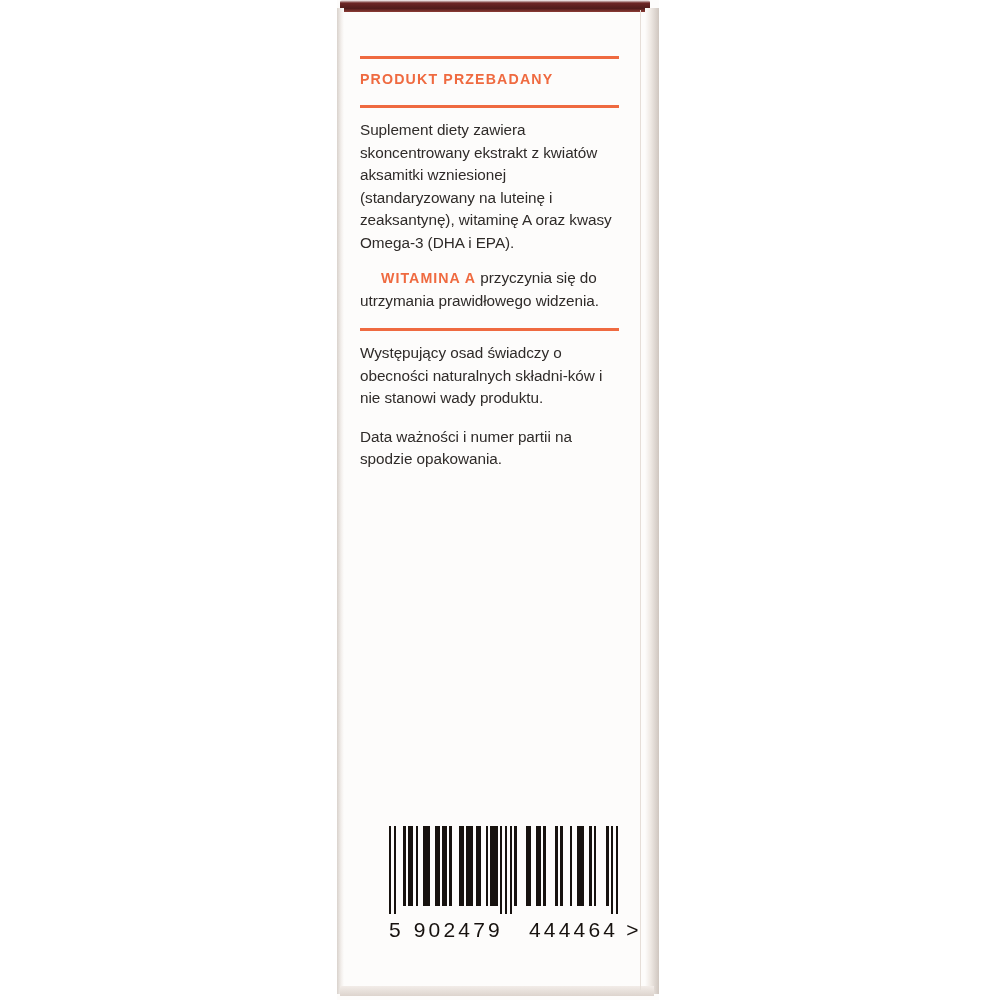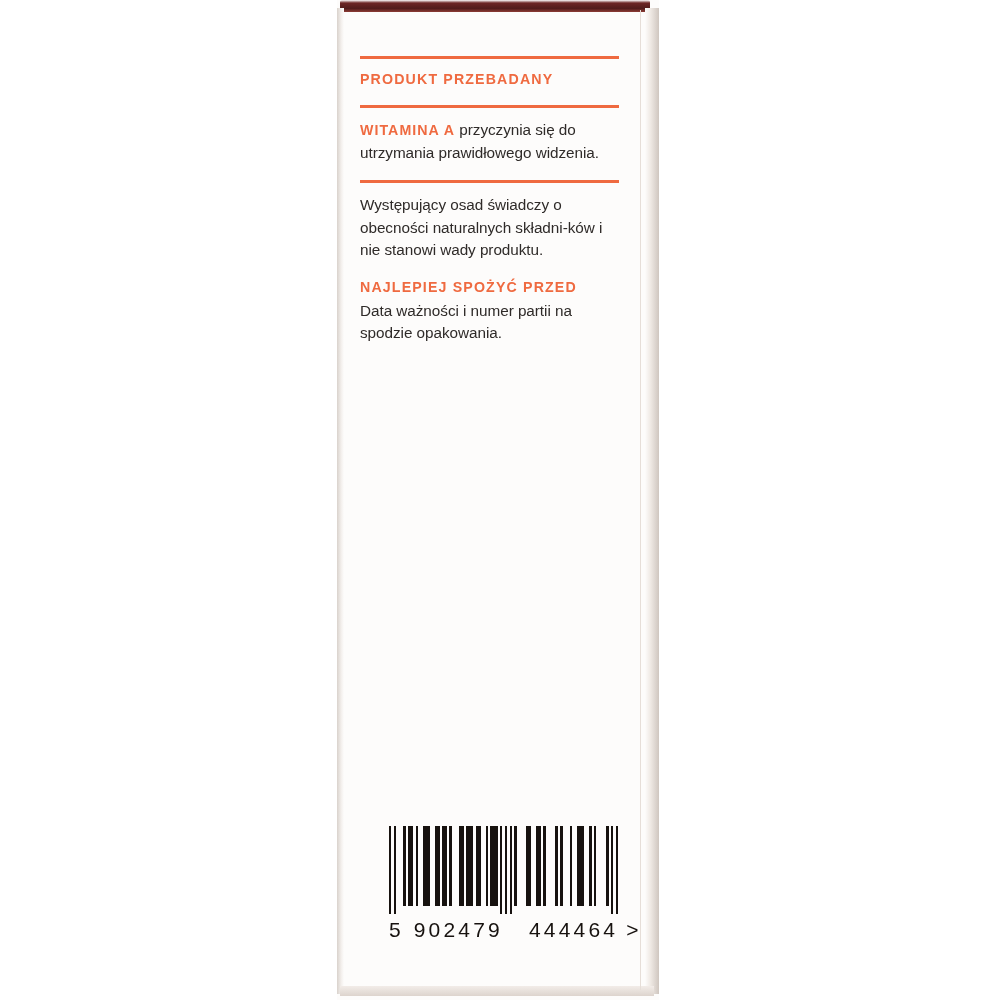--- a/index.html
+++ b/index.html
@@ -110,20 +110,21 @@
     margin: 0 0 0 0;
     letter-spacing: -0.05px;
   }
   .para + .para { margin-top: 13px; }
 
   .inline-head {
     color: #ef6a40;
     font-weight: bold;
     letter-spacing: 1.05px;
     font-size: 14.2px;
+    margin-left: 21px;
   }
 
   .block { margin-bottom: 16px; }
 
   
   .barcode-wrap {
     position: absolute;
     left: 389px;
     top: 826px;
     width: 230px;
@@ -176,30 +177,30 @@
 
   <div class="content">
 
     <div class="block">
       <div class="rule"></div>
       <div class="heading">PRODUKT PRZEBADANY</div>
     </div>
 
     <div class="block">
       <div class="rule"></div>
+      <p class="para">Suplement diety zawiera skoncentrowany ekstrakt z kwiatów aksamitki wzniesionej (standaryzowany na luteinę i zeaksantynę), witaminę A oraz kwasy Omega-3 (DHA i EPA).</p>
       <p class="para"><span class="inline-head">WITAMINA A</span><span> przyczynia się do utrzymania prawidłowego widzenia.</span></p>
     </div>
 
     <div class="block">
       <div class="rule"></div>
       <p class="para">Występujący osad świadczy o obecności naturalnych składni-ków i nie stanowi wady produktu.</p>
     </div>
 
     <div class="block">
-      <div class="heading">NAJLEPIEJ SPOŻYĆ PRZED</div>
       <p class="para">Data ważności i numer partii na spodzie opakowania.</p>
     </div>
 
   </div>
 
   <div class="barcode-wrap">
     <div class="bars" id="bars">
         <div class="bar" style="width: 2.421px; flex: 0 0 auto; height: 88px; align-self: flex-start;"></div>
         <div class="sp" style="width: 2.421px; flex: 0 0 auto; height: 88px; align-self: flex-start;"></div>
         <div class="bar" style="width: 2.421px; flex: 0 0 auto; height: 88px; align-self: flex-start;"></div>

